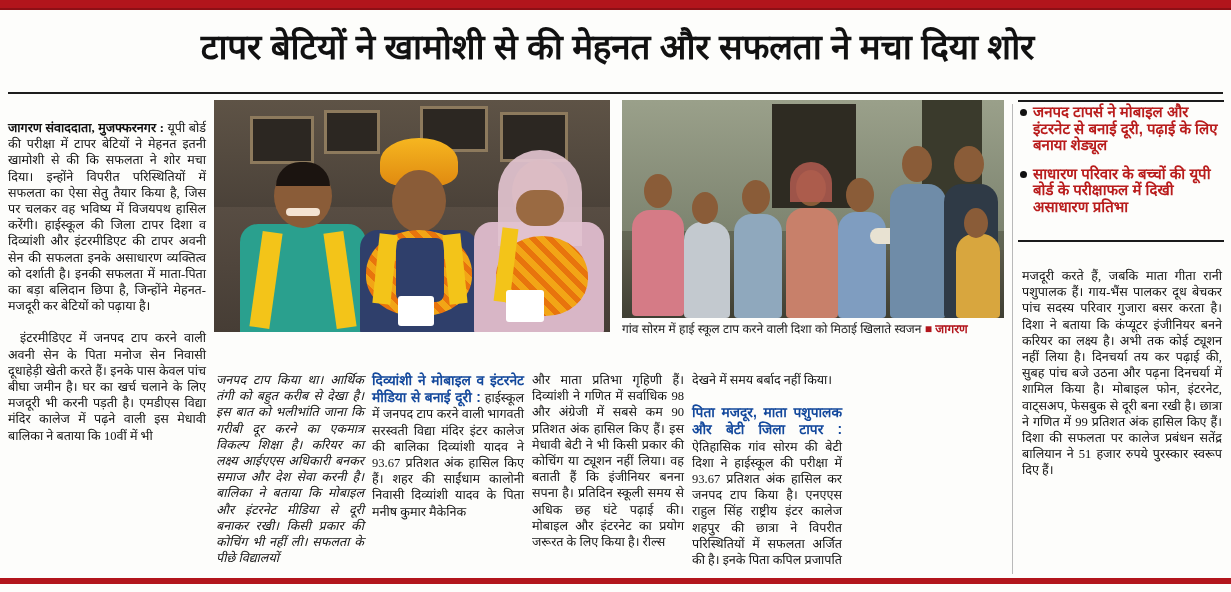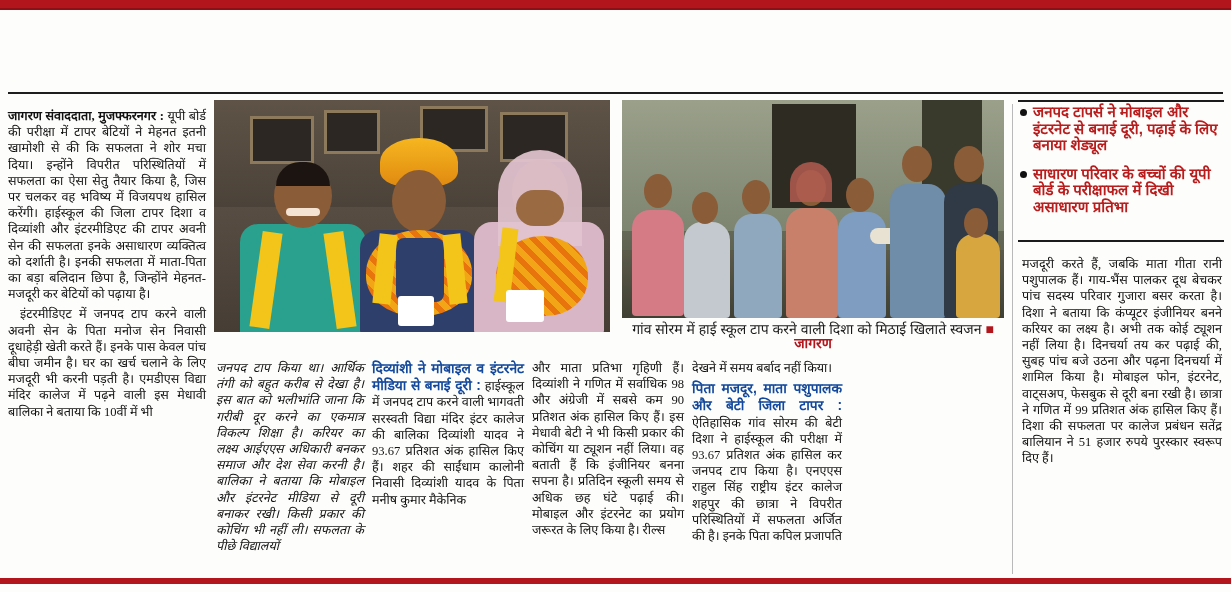--- a/index.html
+++ b/index.html
@@ -58,21 +58,21 @@
   
   .col {
     position: absolute;
     font-size: 12.6px;
     line-height: 16.2px;
     color: #111;
     text-align: justify;
     text-justify: inter-word;
   }
   .col p {
-    margin: 4px 0 2px 0;
+    margin: 16px 0 2px 0;
     text-indent: 12px;
   }
   .col p.noindent {
     text-indent: 0;
   }
   .lead {
     font-weight: bold;
   }
   .col1 { left: 8px;  top: 104px; width: 198px; }
   .col2 { left: 216px; top: 356px; width: 148px; font-style: italic; }
@@ -93,24 +93,24 @@
     position: absolute;
     overflow: hidden;
     background: #cfc9c1;
   }
   .photo1 { left: 214px; top: 100px; width: 396px; height: 232px; }
   .photo2 { left: 622px; top: 100px; width: 382px; height: 218px; }
 
   .caption {
     position: absolute;
     font-family: "Liberation Sans", sans-serif;
-    font-size: 14px;
+    font-size: 12px;
     line-height: 14px;
     color: #1a1a1a;
-    text-align: center;
+    text-align: left;
   }
   .cap1 { left: 214px; top: 336px; width: 396px; }
   .cap2 { left: 622px; top: 322px; width: 382px; }
   .cap-src { color: #b2151c; font-weight: bold; }
 
   
   .sidebar {
     position: absolute;
     left: 1020px;
     top: 104px;
@@ -213,20 +213,21 @@
   }
 </style>
 </head>
 <body>
 
 <div class="page">
 
   <div class="top-rule"></div>
   <div class="top-rule-thin"></div>
 
+  <div class="headline">टापर बेटियों ने खामोशी से की मेहनत और सफलता ने मचा दिया शोर</div>
   <div class="headline-rule"></div>
 
   <div class="col col1">
     <p class="noindent"><span class="lead">जागरण संवाददाता, मुजफ्फरनगर :</span>
       <span>यूपी बोर्ड की परीक्षा में टापर बेटियों ने मेहनत इतनी खामोशी से की कि सफलता ने शोर मचा दिया। इन्होंने विपरीत परिस्थितियों में सफलता का ऐसा सेतु तैयार किया है, जिस पर चलकर वह भविष्य में विजयपथ हासिल करेंगी। हाईस्कूल की जिला टापर दिशा व दिव्यांशी और इंटरमीडिएट की टापर अवनी सेन की सफलता इनके असाधारण व्यक्तित्व को दर्शाती है। इनकी सफलता में माता-पिता का बड़ा बलिदान छिपा है, जिन्होंने मेहनत-मजदूरी कर बेटियों को पढ़ाया है।</span></p>
     <p>इंटरमीडिएट में जनपद टाप करने वाली अवनी सेन के पिता मनोज सेन निवासी दूधाहेड़ी खेती करते हैं। इनके पास केवल पांच बीघा जमीन है। घर का खर्च चलाने के लिए मजदूरी भी करनी पड़ती है। एमडीएस विद्या मंदिर कालेज में पढ़ने वाली इस मेधावी बालिका ने बताया कि 10वीं में भी</p>
   </div>
 
   <div class="photo photo1">
     <div class="p1-bg"></div>

